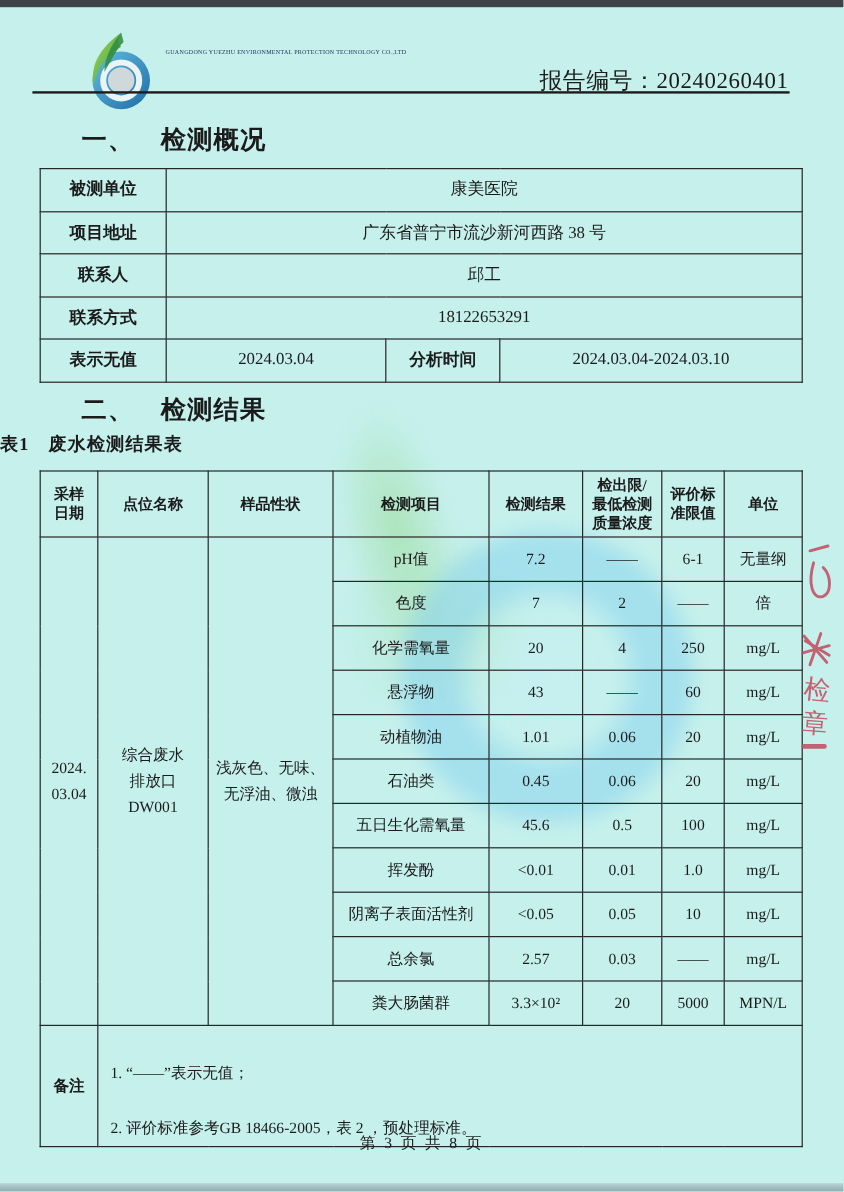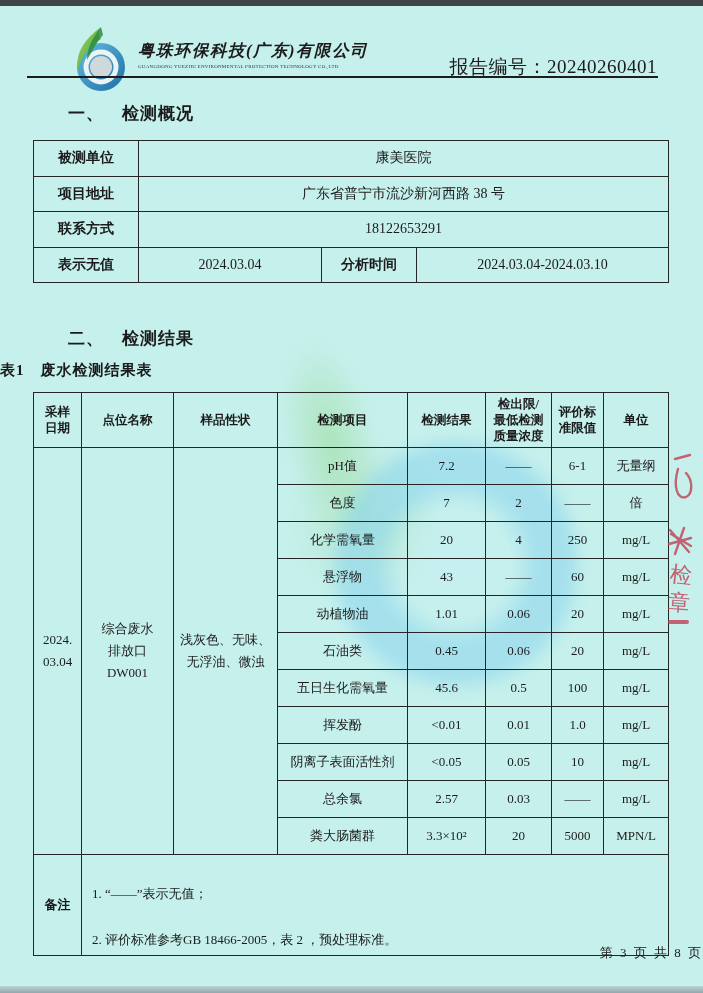--- a/index.html
+++ b/index.html
@@ -16,21 +16,21 @@
 
   
   .logo { position:absolute; left:72px; top:25px; width:56px; height:68px; z-index:2; }
   .company { position:absolute; left:138px; top:40px; z-index:2; }
   .company-cn { font-size:16.5px; font-weight:bold; font-style:italic; letter-spacing:1.5px; }
   .company-en { font-size:5px; color:#24365a; letter-spacing:0.25px; margin-top:2px; white-space:nowrap; }
   .report-no { position:absolute; top:54px; right:46px; font-size:19px; z-index:2; letter-spacing:0.5px; }
   .header-rule { position:absolute; left:27px; top:76px; width:631px; height:2px; background:#1d1d1d; z-index:2; }
 
   
-  .section-title { position:absolute; left:68px; font-weight:bold; font-size:17px; letter-spacing:1px; z-index:2; }
+  .section-title { position:absolute; left:68px; font-weight:bold; font-size:21px; letter-spacing:1px; z-index:2; }
   .st-1 { top:102px; }
   .st-2 { top:327px; }
   .table-title { position:absolute; left:0; top:361px; width:703px; text-align:left; font-weight:bold; font-size:15px; letter-spacing:1px; z-index:2; }
 
   
   table { border-collapse:collapse; table-layout:fixed; background:transparent; z-index:2; }
   td,th { border:1.5px solid #262626; text-align:center; vertical-align:middle; overflow:hidden; }
 
   .info-table { position:absolute; left:33px; top:140px; width:635px; }
   .info-table td { height:35.5px; font-size:14px; }
@@ -38,21 +38,21 @@
 
   .results-table { position:absolute; left:33px; top:392px; width:635px; }
   .results-table th { height:55px; font-size:12.5px; font-weight:bold; white-space:pre-line; line-height:1.3; }
   .results-table td { height:37px; font-size:13px; }
   .pre { white-space:pre-line; line-height:1.7; }
   .remark-row td { height:58px; }
   .remark-cell { text-align:left; padding:4px 10px; font-size:12.5px; vertical-align:middle; }
   .remark-cell div { line-height:1.7;margin-top:24px; }
 
   
-  .page-footer { position:absolute; top:944px; left:0; width:703px; text-align:right; font-size:13px; letter-spacing:2px; z-index:2; }
+  .page-footer { position:absolute; top:944px; left:0; width:703px; text-align:center; font-size:13px; letter-spacing:2px; z-index:2; }
 
   
   .watermark { position:absolute; z-index:1; pointer-events:none; }
   .wm-leaf {
     left:275px; top:318px; width:110px; height:240px; border-radius:50%;
     background:radial-gradient(closest-side, rgba(150,216,140,0.50), rgba(150,216,140,0.0) 85%);
     filter:blur(5px); transform:rotate(-12deg);
   }
   .wm-green-glow {
     left:268px; top:420px; width:190px; height:200px; border-radius:50%;
@@ -93,21 +93,20 @@
       </linearGradient>
     </defs>
     <circle cx="29" cy="42" r="24" fill="url(#gBlue)"></circle>
     <circle cx="29" cy="42" r="15" fill="none" stroke="#eaf3f5" stroke-width="5"></circle>
     <circle cx="29" cy="42" r="11" fill="#cfd8da"></circle>
     <path d="M29,2 C13,14 3,27 6,46 C9,31 17,21 29,14 C25,10 27,5 29,2 Z" fill="url(#gGreen)"></path>
     <path d="M29,2 C21,12 15,23 15,35 C21,25 25,16 31,10 Z" fill="#2e8c3e" opacity="0.85"></path>
   </svg>
 </div>
 <div class="company">
-  <div class="company-cn">粤珠环保科技(广东)有限公司</div>
   <div class="company-en">GUANGDONG YUEZHU ENVIRONMENTAL PROTECTION TECHNOLOGY CO.,LTD</div>
 </div>
 <div class="report-no"><span>报告编号：</span><span>20240260401</span></div>
 <div class="header-rule"></div>
 
 <div class="section-title st-1">一、　检测概况</div>
 
 <table class="info-table">
   <colgroup>
       <col style="width:105px">
@@ -116,20 +115,24 @@
       <col style="width:252px">
     </colgroup>
   <tbody>
       <tr>
     <td class="lbl">被测单位</td>
     <td colspan="3">康美医院</td>
   </tr>
   <tr>
     <td class="lbl">项目地址</td>
     <td colspan="3">广东省普宁市流沙新河西路 38 号</td>
+  </tr>
+  <tr>
+    <td class="lbl">联系人</td>
+    <td colspan="3">邱工</td>
   </tr>
   <tr>
     <td class="lbl">联系方式</td>
     <td colspan="3">18122653291</td>
   </tr>
   <tr>
     <td class="lbl">表示无值</td>
     <td>2024.03.04</td>
     <td class="lbl">分析时间</td>
     <td>2024.03.04-2024.03.10</td>

